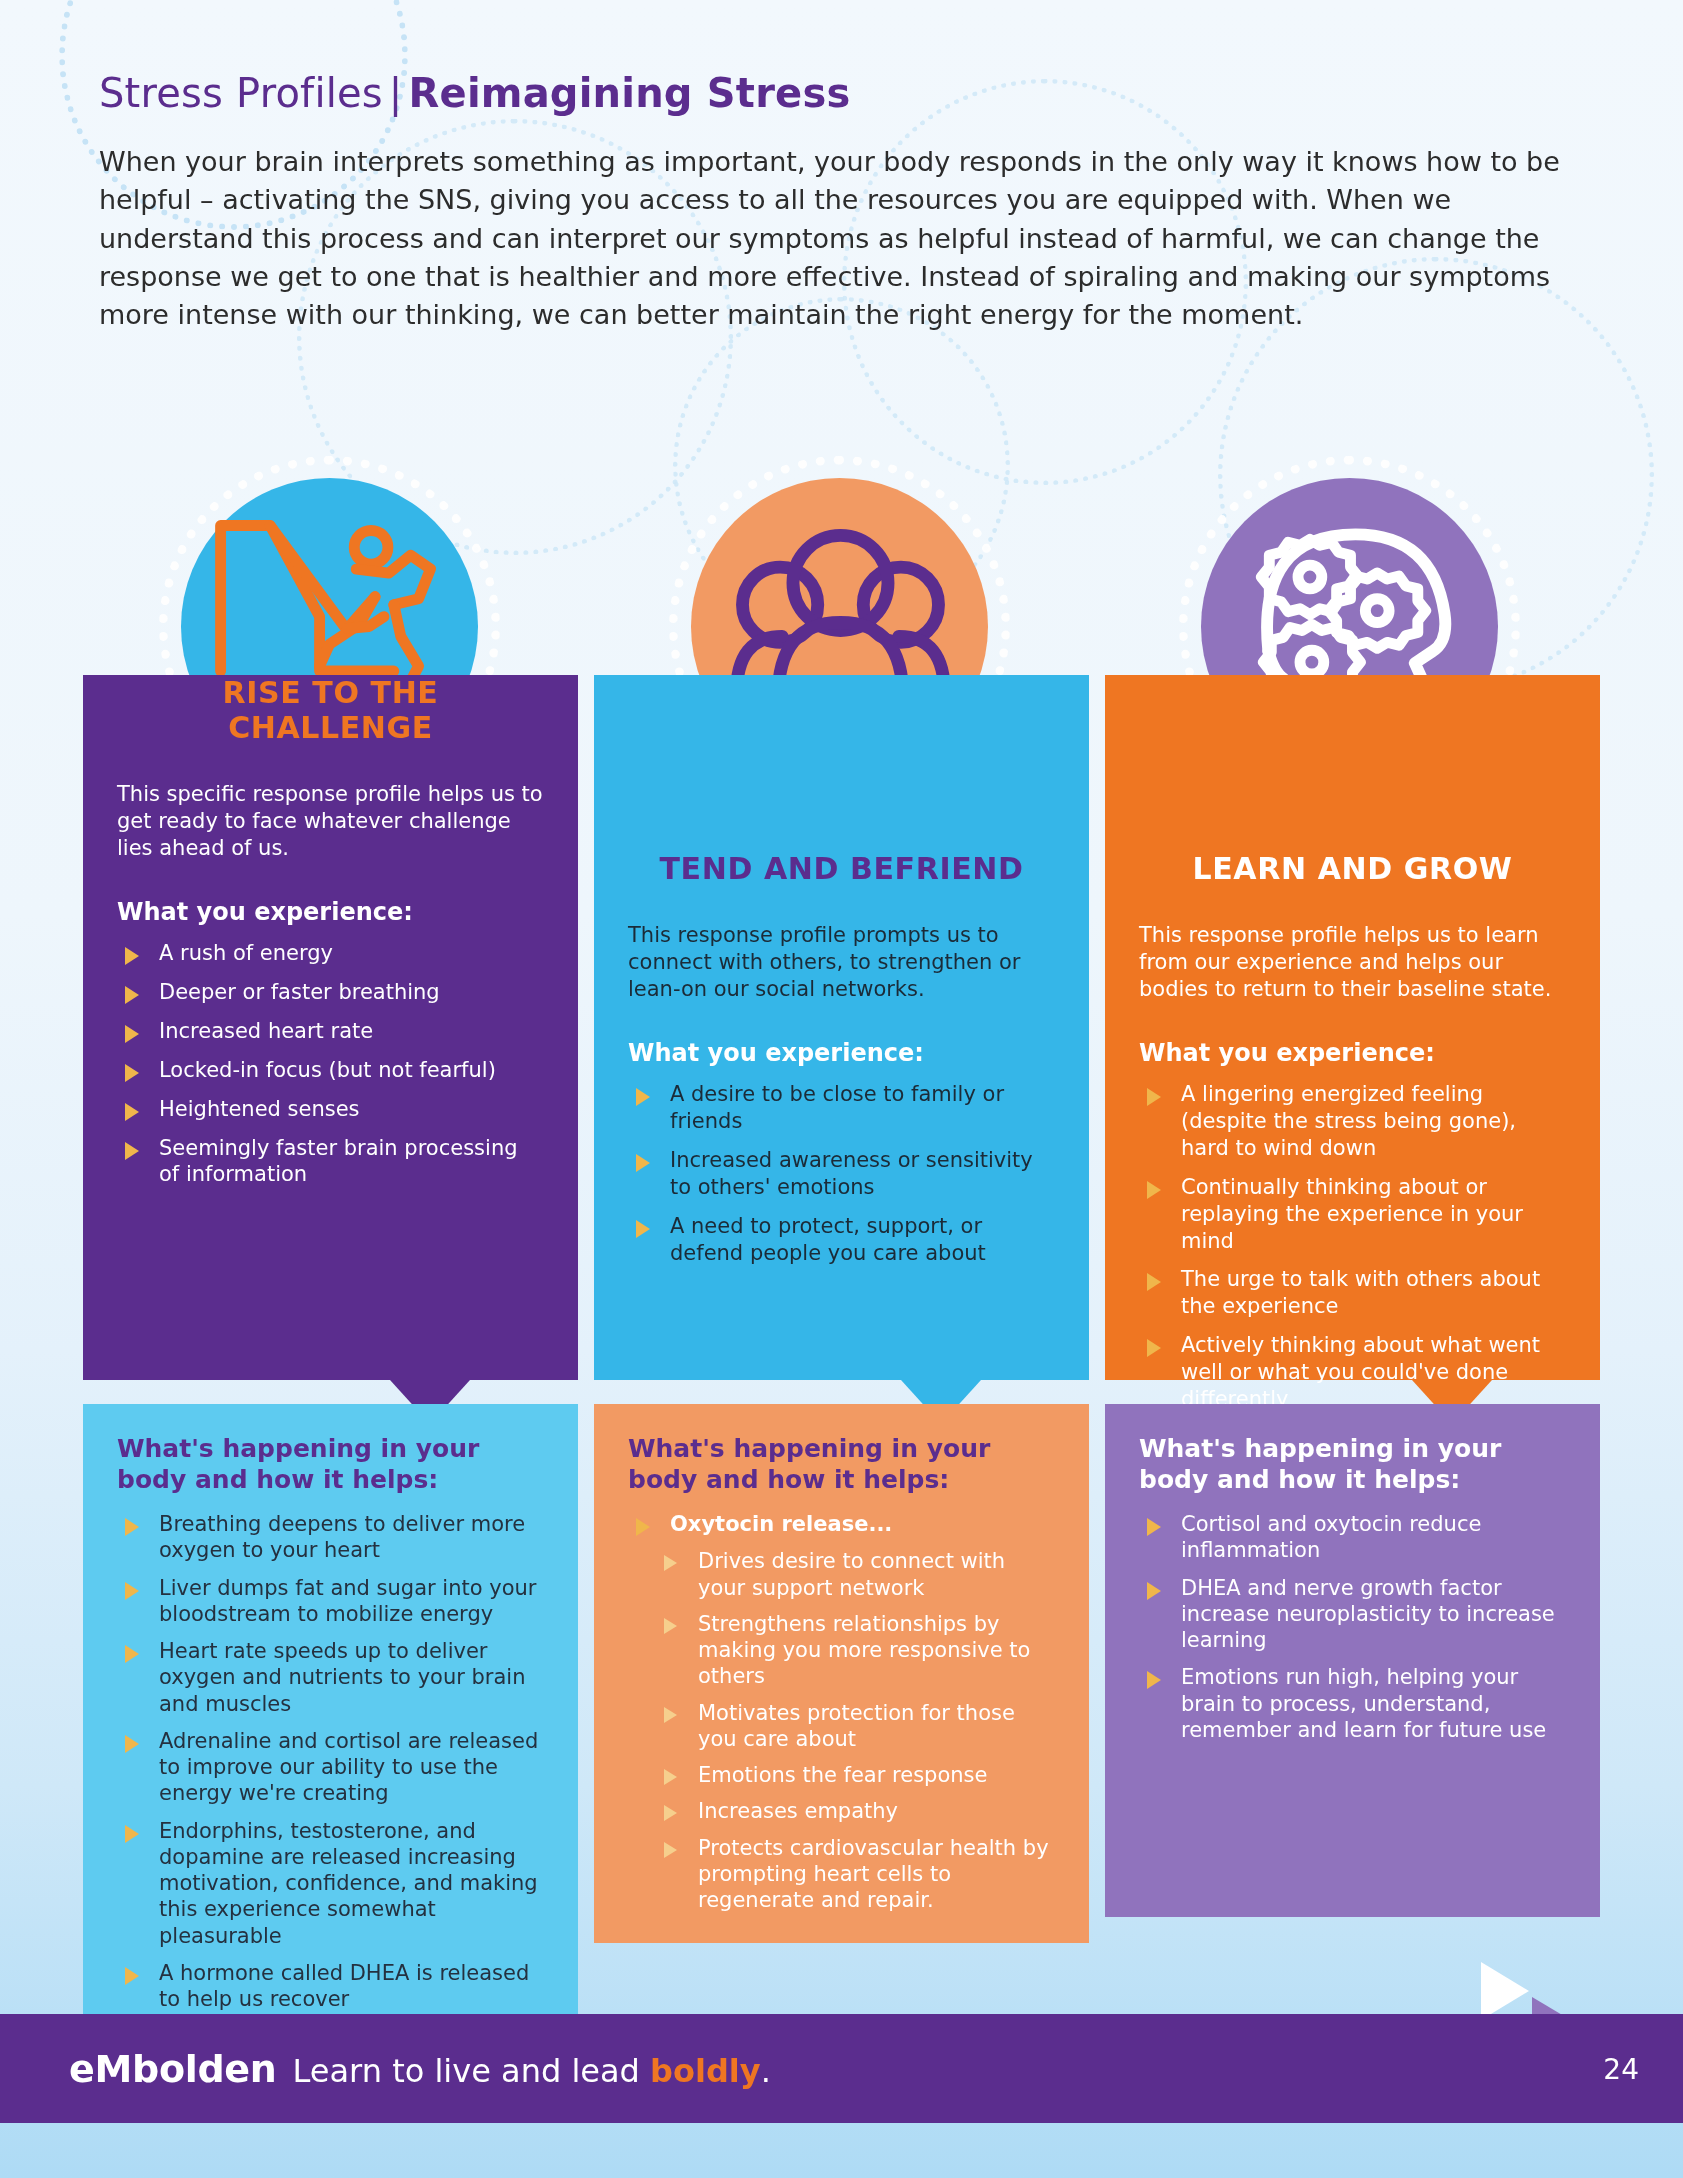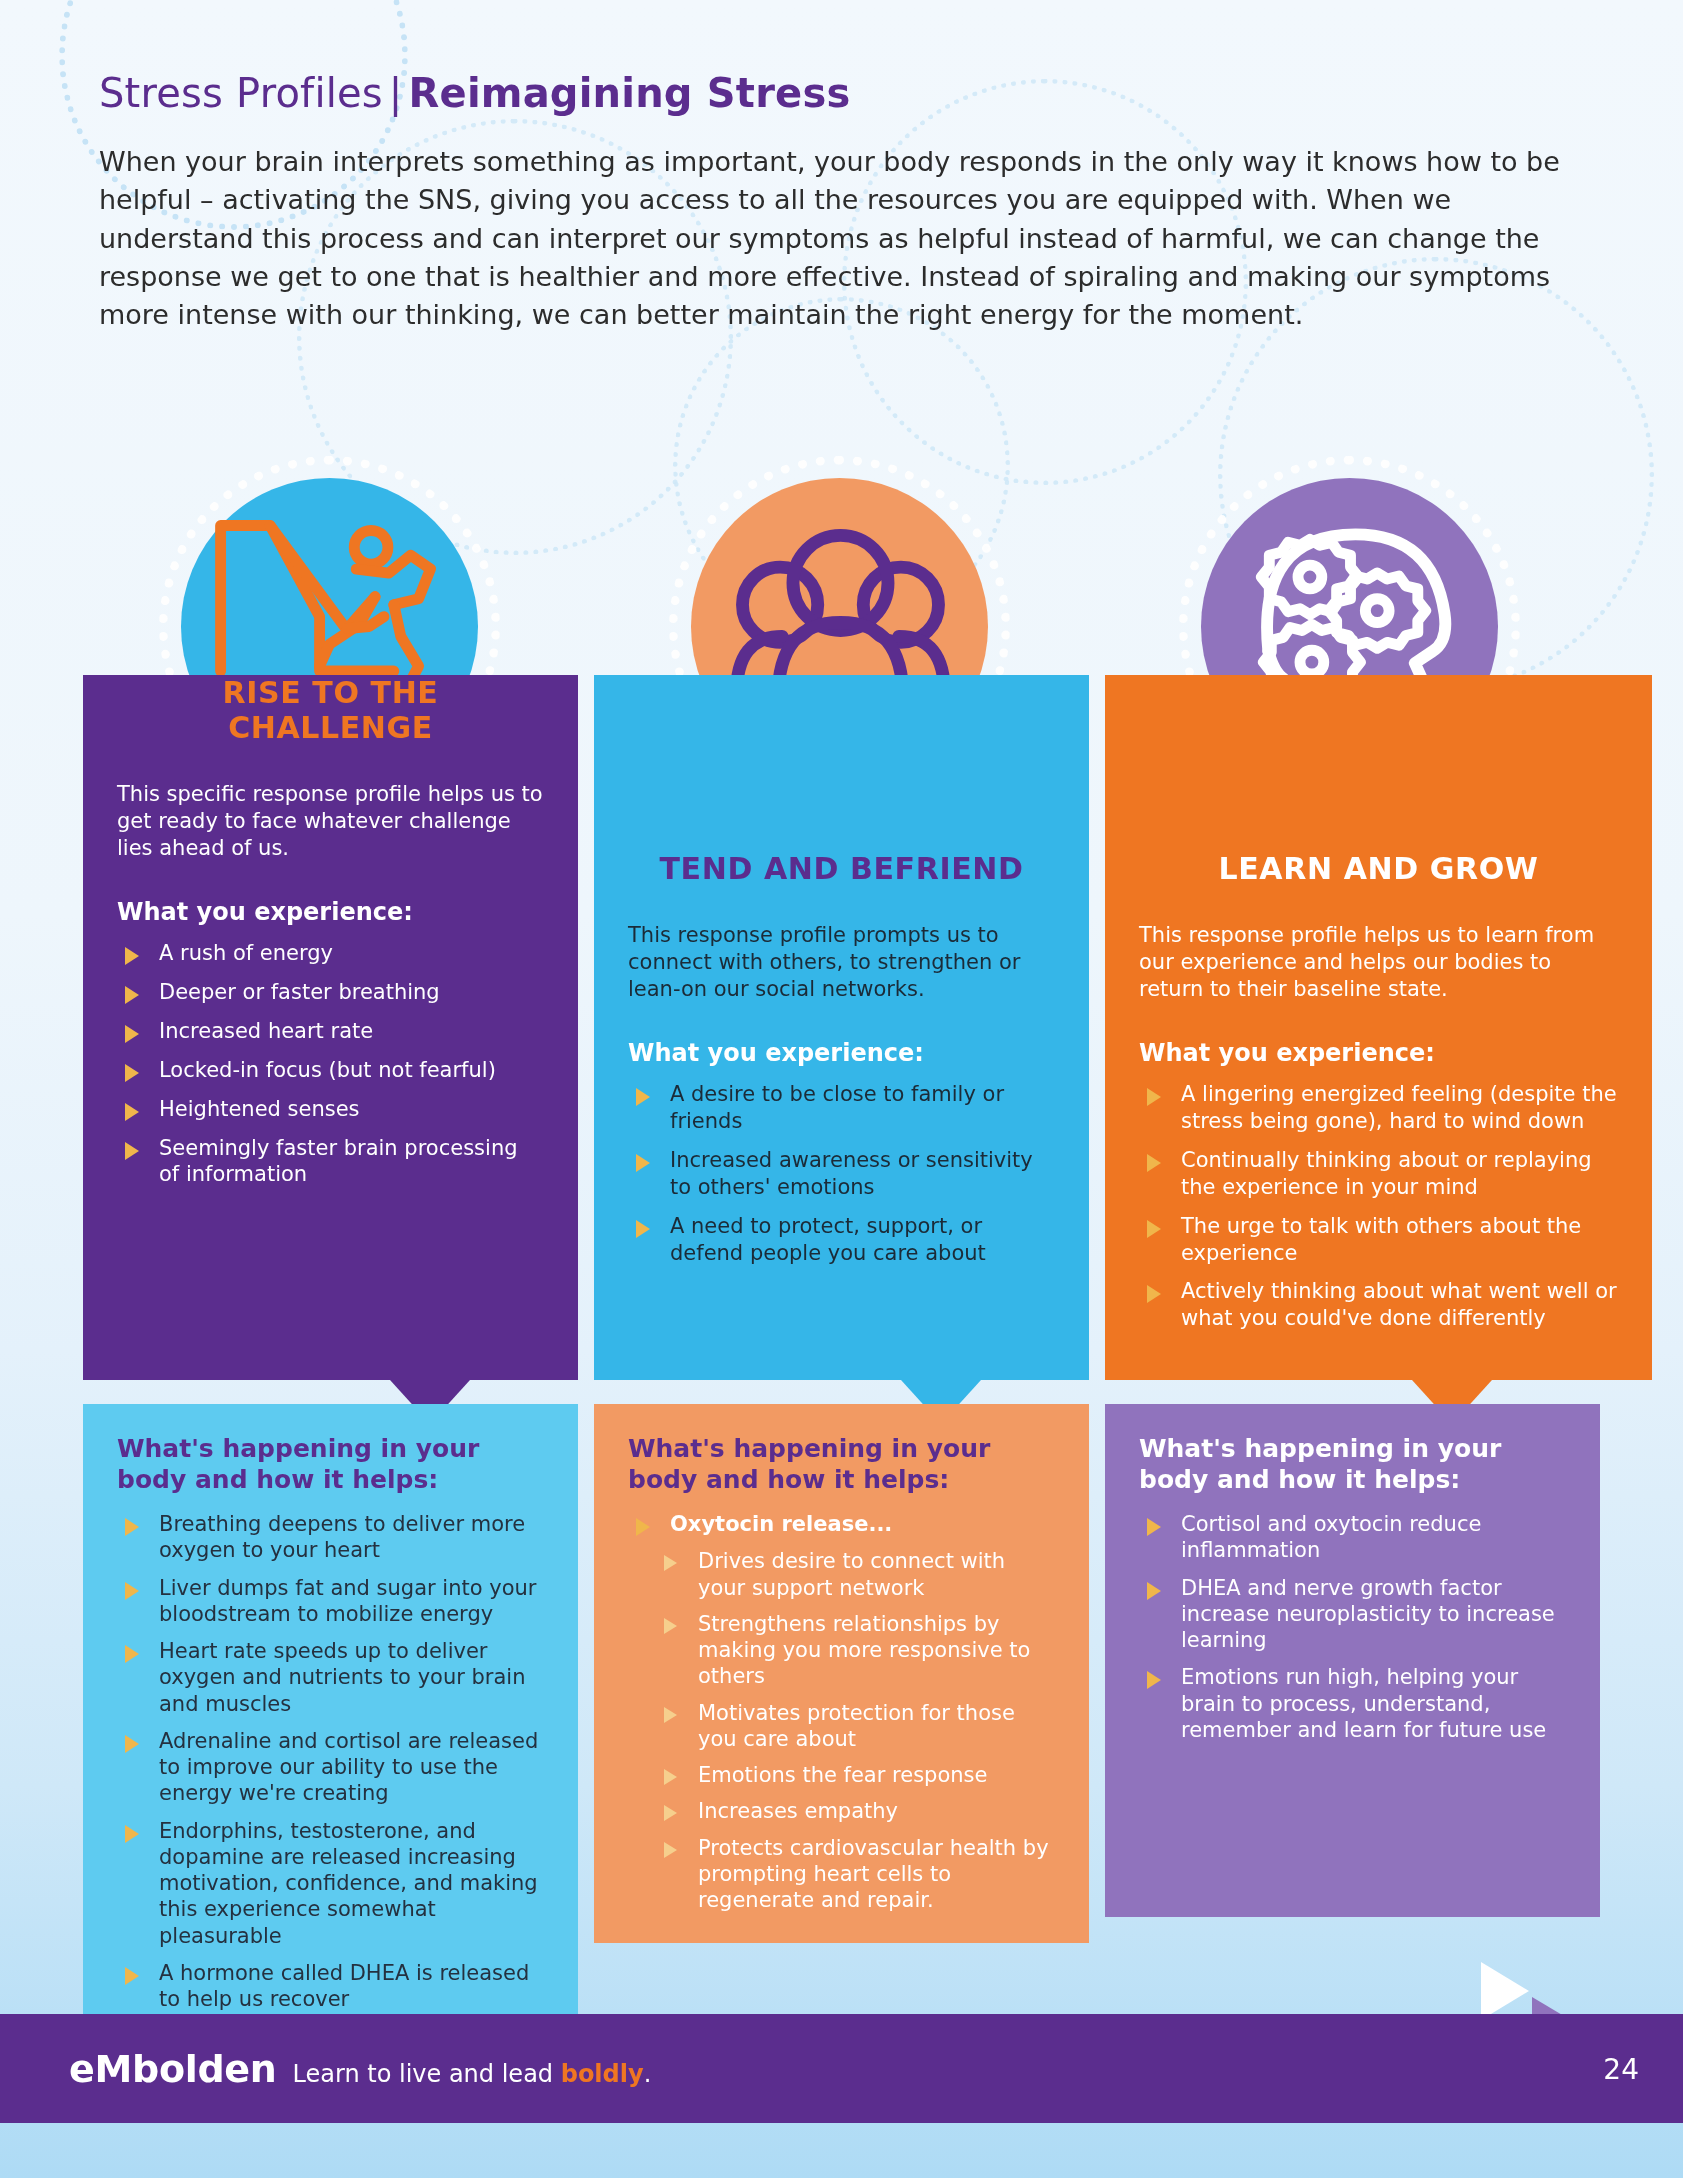--- a/index.html
+++ b/index.html
@@ -63,21 +63,21 @@
     content:"";position:absolute;left:8px;top:7px;
     border-left:13px solid #f6cf8d;border-top:8.4px solid transparent;border-bottom:8.4px solid transparent;
   }
   .boldlead{font-weight:700;color:#ffffff;}
   
   .tri{position:absolute;width:0;height:0;}
   
   #footerbar{position:absolute;left:0;bottom:55px;width:1683px;height:109px;background:#5b2d8e;}
   #footertext{position:absolute;left:69px;top:50%;transform:translateY(-50%);white-space:nowrap;}
   #brand{font-size:38px;font-weight:700;color:#ffffff;letter-spacing:-0.3px;}
-  #tagline{font-size:24px;color:#ffffff;font-weight:400;margin-left:16px;}
+  #tagline{font-size:32px;color:#ffffff;font-weight:400;margin-left:16px;}
   #tagbold{color:#ef7622;font-weight:700;}
   #pagenum{position:absolute;right:44px;top:50%;transform:translateY(-50%);font-size:28px;color:#ffffff;}
 </style>
 </head>
 <body>
 
 <div id="page">
 
   <div class="dotring" style="left:59px;top:-119px;width:337px;height:337px;"></div>
   <div class="dotring thin" style="left:297px;top:119px;width:426px;height:426px;"></div>
@@ -164,21 +164,21 @@
     <div class="carddesc">This response profile prompts us to connect with others, to strengthen or lean-on our social networks.</div>
     <div class="exphead" style="color:#ffffff;">What you experience:</div>
     <ul class="blist">
       <li>A desire to be close to family or friends</li>
       <li>Increased awareness or sensitivity to others' emotions</li>
       <li>A need to protect, support, or defend people you care about</li>
     </ul>
   </div>
   <div class="tail" style="left:901px;top:1380px;border-top:44px solid #35b6e8;"></div>
 
-  <div class="topcard" style="left:1105px;top:675px;width:547px;height:705px;background:#ef7622;color:#ffffff;">
+  <div class="topcard" style="left:1105px;top:675px;width:495px;height:705px;background:#ef7622;color:#ffffff;">
     <div class="cardtitle" style="color:#ffffff;margin-top:176px;">LEARN AND GROW</div>
     <div class="carddesc">This response profile helps us to learn from our experience and helps our bodies to return to their baseline state.</div>
     <div class="exphead">What you experience:</div>
     <ul class="blist">
       <li>A lingering energized feeling (despite the stress being gone), hard to wind down</li>
       <li>Continually thinking about or replaying the experience in your mind</li>
       <li>The urge to talk with others about the experience</li>
       <li>Actively thinking about what went well or what you could've done differently</li>
     </ul>
   </div>

